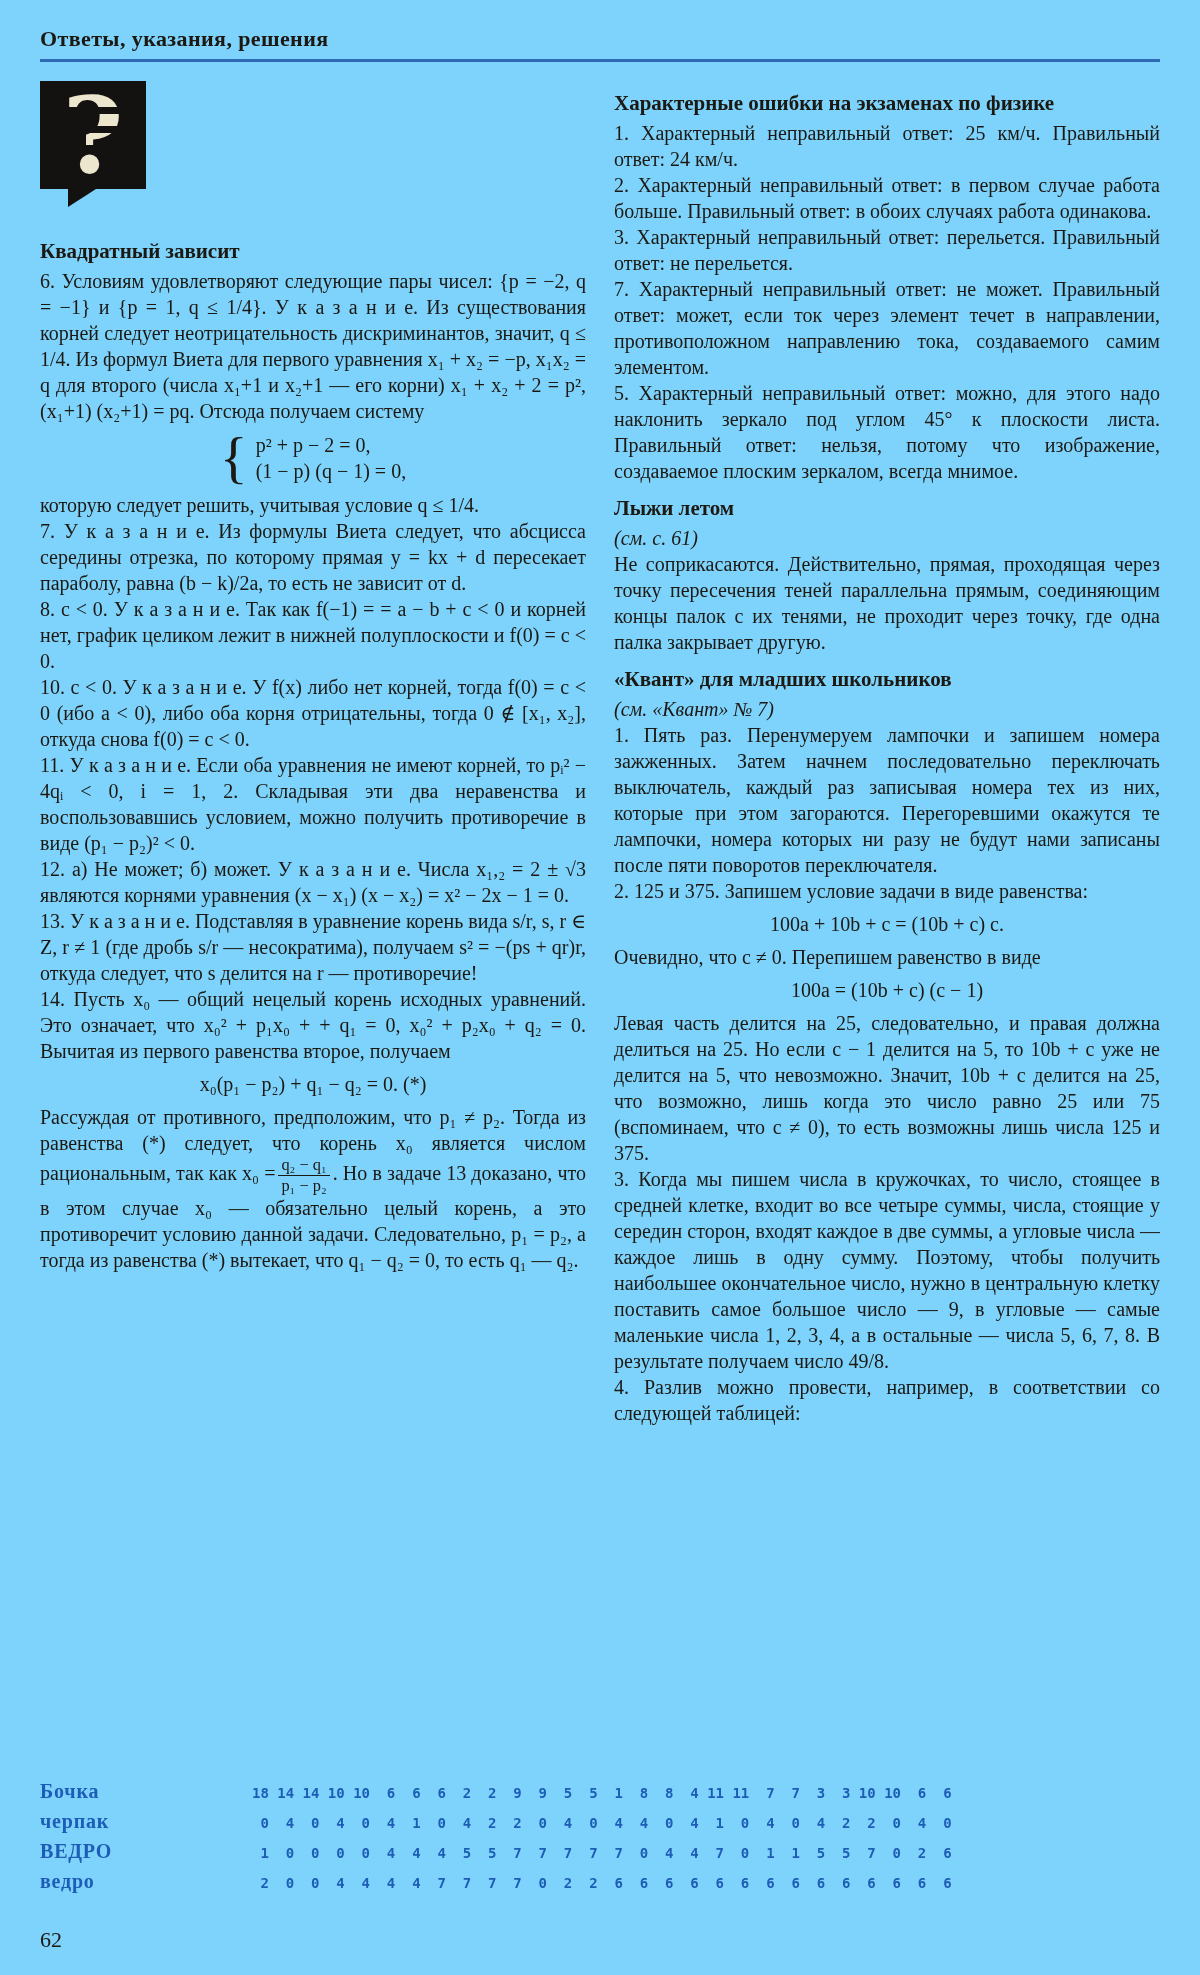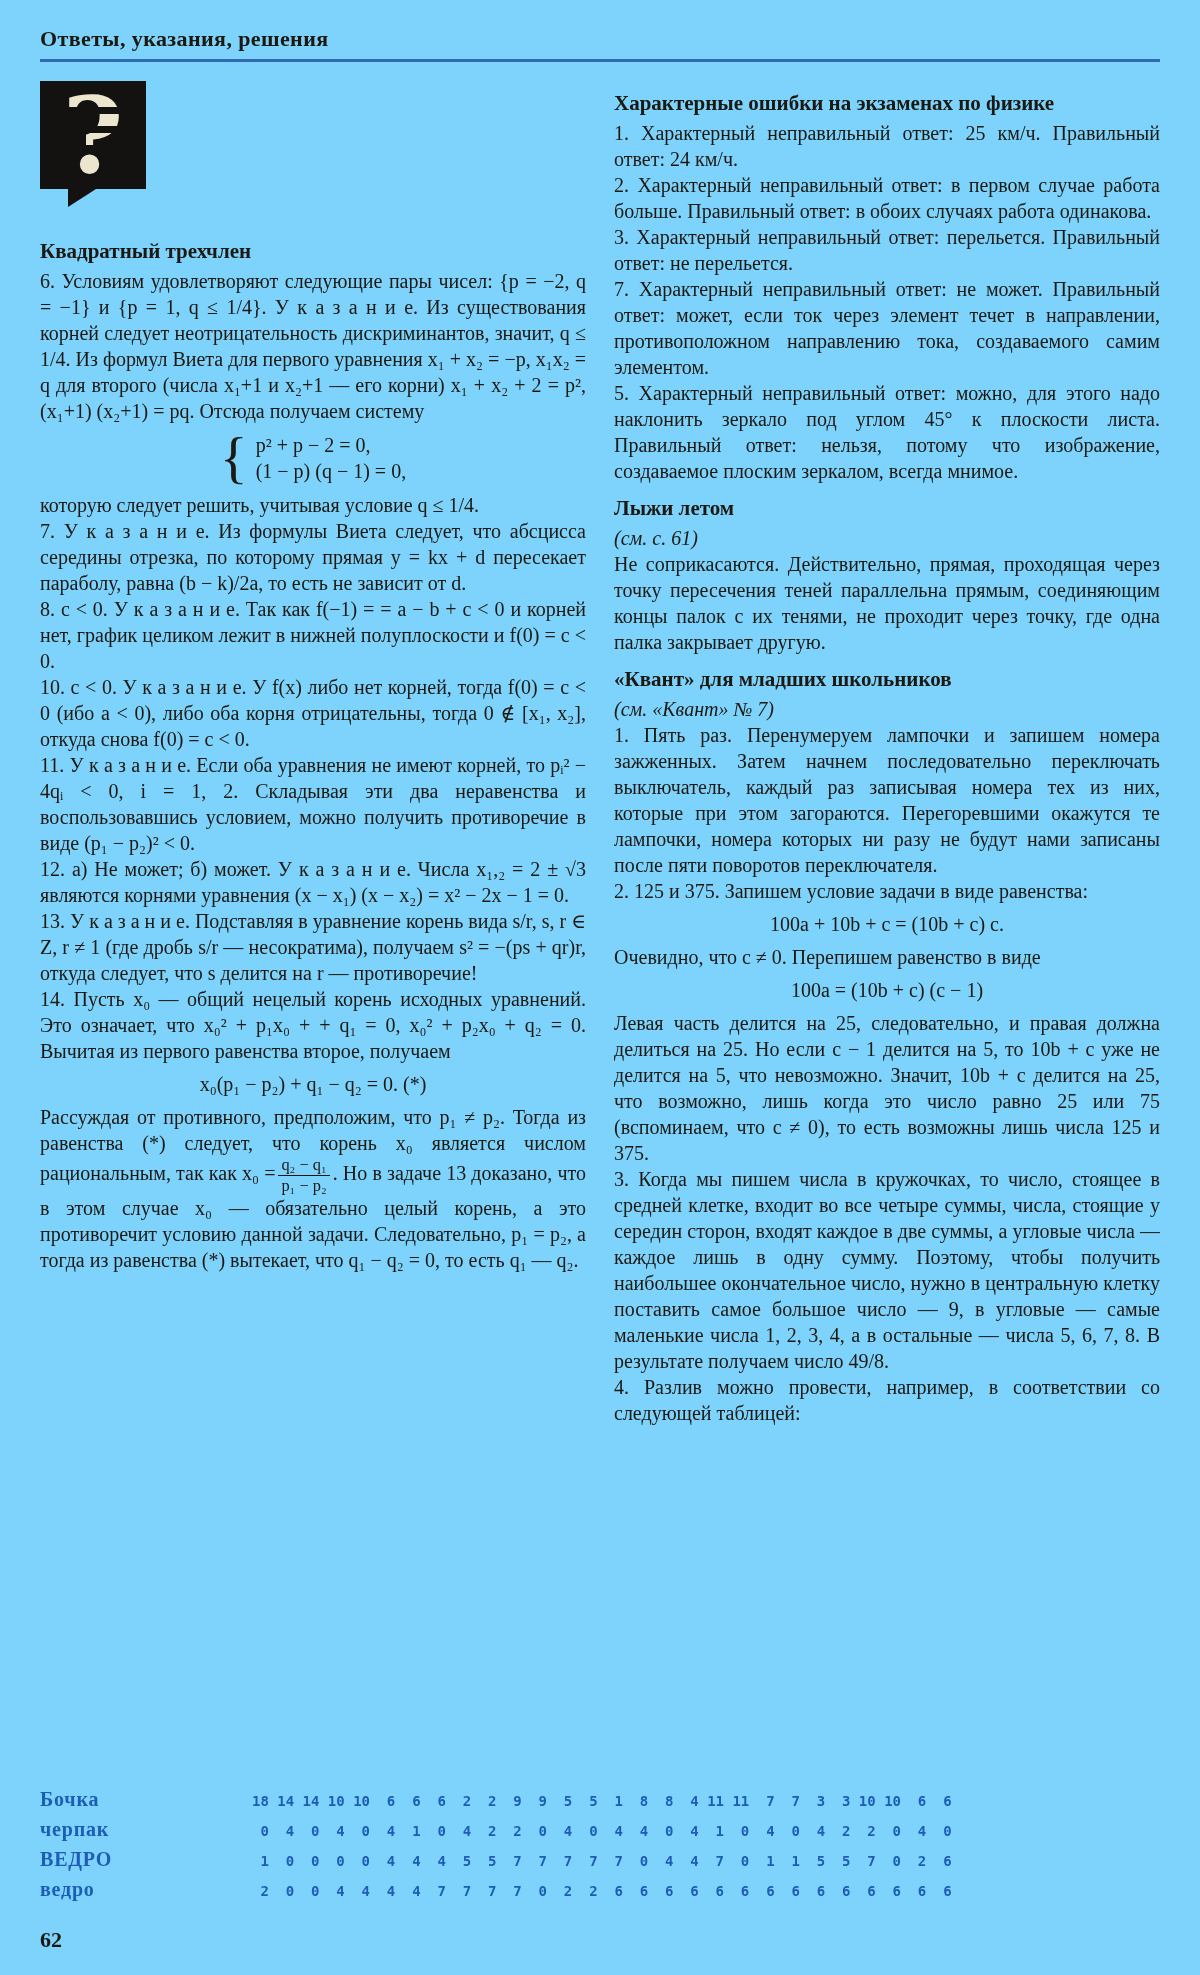--- a/index.html
+++ b/index.html
@@ -23,21 +23,21 @@
   .system{display:flex;justify-content:center;align-items:center;gap:8px;margin:8px 0;}
   .system .brace{font-size:58px;font-weight:400;line-height:.9;}
   .system .lines{text-align:left;}
   .frac{display:inline-block;text-align:center;vertical-align:middle;font-size:.82em;line-height:1.08;margin:0 3px;}
   .frac .num{display:block;padding:0 3px 1px 3px;}
   .frac .den{display:block;border-top:1.5px solid currentColor;padding:1px 3px 0 3px;}
   .pour-table{margin-top:22px;color:#1d5db5;font-weight:bold;flex:none;}
   .pt-row{display:flex;align-items:baseline;line-height:28px;}
   .pt-label{width:212px;font-family:Liberation Serif, serif;font-size:20px;letter-spacing:.8px;}
   .pt-values{font-family:"DejaVu Sans Mono",monospace;white-space:pre;font-size:14px;flex:1;}
-  .footer{flex:none;margin-top:22px;font-weight:bold;font-size:22px;}
+  .footer{flex:none;margin-top:30px;font-weight:normal;font-size:22px;}
 </style>
 </head>
 <body>
 
 <div class="page">
 
   <header>
     <div class="running-head">Ответы, указания, решения</div>
     <div class="rule"></div>
   </header>
@@ -50,21 +50,21 @@
         <svg width="106" height="126" viewBox="0 0 106 126" aria-hidden="true">
           <rect x="0" y="0" width="106" height="108" fill="#141210"></rect>
           <text x="53" y="92" font-size="104" font-family="DejaVu Serif, serif" font-weight="bold" fill="#ede6cf" text-anchor="middle">?</text>
           <rect x="0" y="26" width="106" height="7" fill="#141210"></rect>
           <rect x="0" y="45" width="106" height="7" fill="#141210"></rect>
           <rect x="0" y="64" width="106" height="7" fill="#141210"></rect>
           <polygon points="28,108 56,108 28,126" fill="#141210"></polygon>
         </svg>
       </div>
 
-      <h3 class="section first">Квадратный трехчлен</h3>
+      <h3 class="section first">Квадратный зависит</h3>
 
       <p class="para">6. Условиям удовлетворяют следующие пары чисел: {p = −2, q = −1} и {p = 1, q ≤ 1/4}. У к а з а н и е. Из существования корней следует неотрицательность дискриминантов, значит, q ≤ 1/4. Из формул Виета для первого уравнения x₁ + x₂ = −p, x₁x₂ = q для второго (числа x₁+1 и x₂+1 — его корни) x₁ + x₂ + 2 = p², (x₁+1) (x₂+1) = pq. Отсюда получаем систему</p>
 
       <div class="system">
         <span class="brace">{</span>
         <span class="lines">
           <div>p² + p − 2 = 0,</div>
           <div>(1 − p) (q − 1) = 0,</div>
         </span>
       </div>

